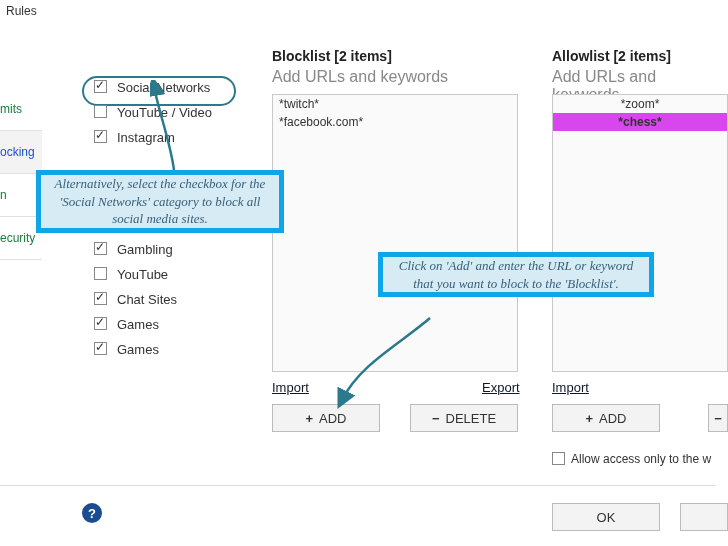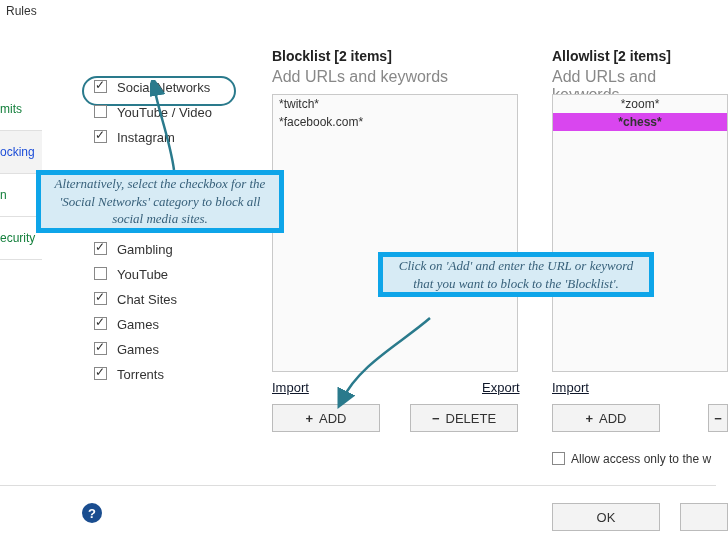--- a/index.html
+++ b/index.html
@@ -225,24 +225,20 @@
     <span class="cat-label">Chat Sites</span>
   </div>
   <div class="cat-item">
     <span class="cat-ck checked"></span>
     <span class="cat-label">Games</span>
   </div>
   <div class="cat-item">
     <span class="cat-ck checked"></span>
     <span class="cat-label">Games</span>
   </div>
-  <div class="cat-item">
-    <span class="cat-ck checked"></span>
-    <span class="cat-label">Torrents</span>
-  </div>
 </div>
 
 <div class="listbox" style="left:272px; top:94px; width:246px; height:278px;">
   <div class="li">*twitch*</div>
   <div class="li">*facebook.com*</div>
 </div>
 <span class="linklike" style="left:272px; top:380px;">Import</span>
 <span class="linklike" style="left:482px; top:380px;">Export</span>
 <div class="btn" style="left:272px; top:404px; width:108px;">
   <span class="sign">+</span>

